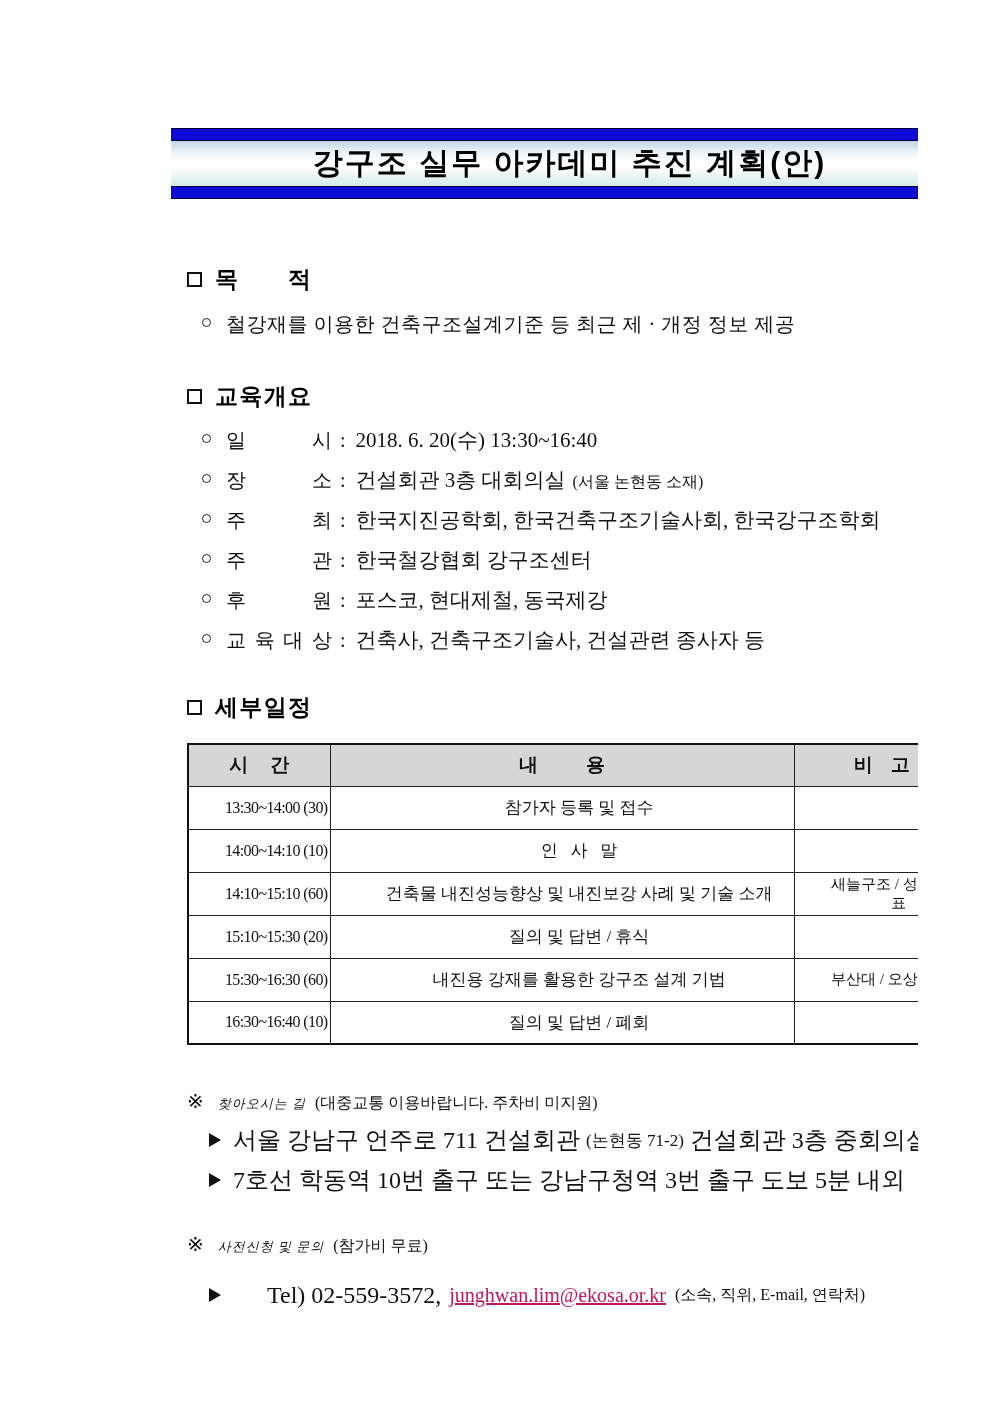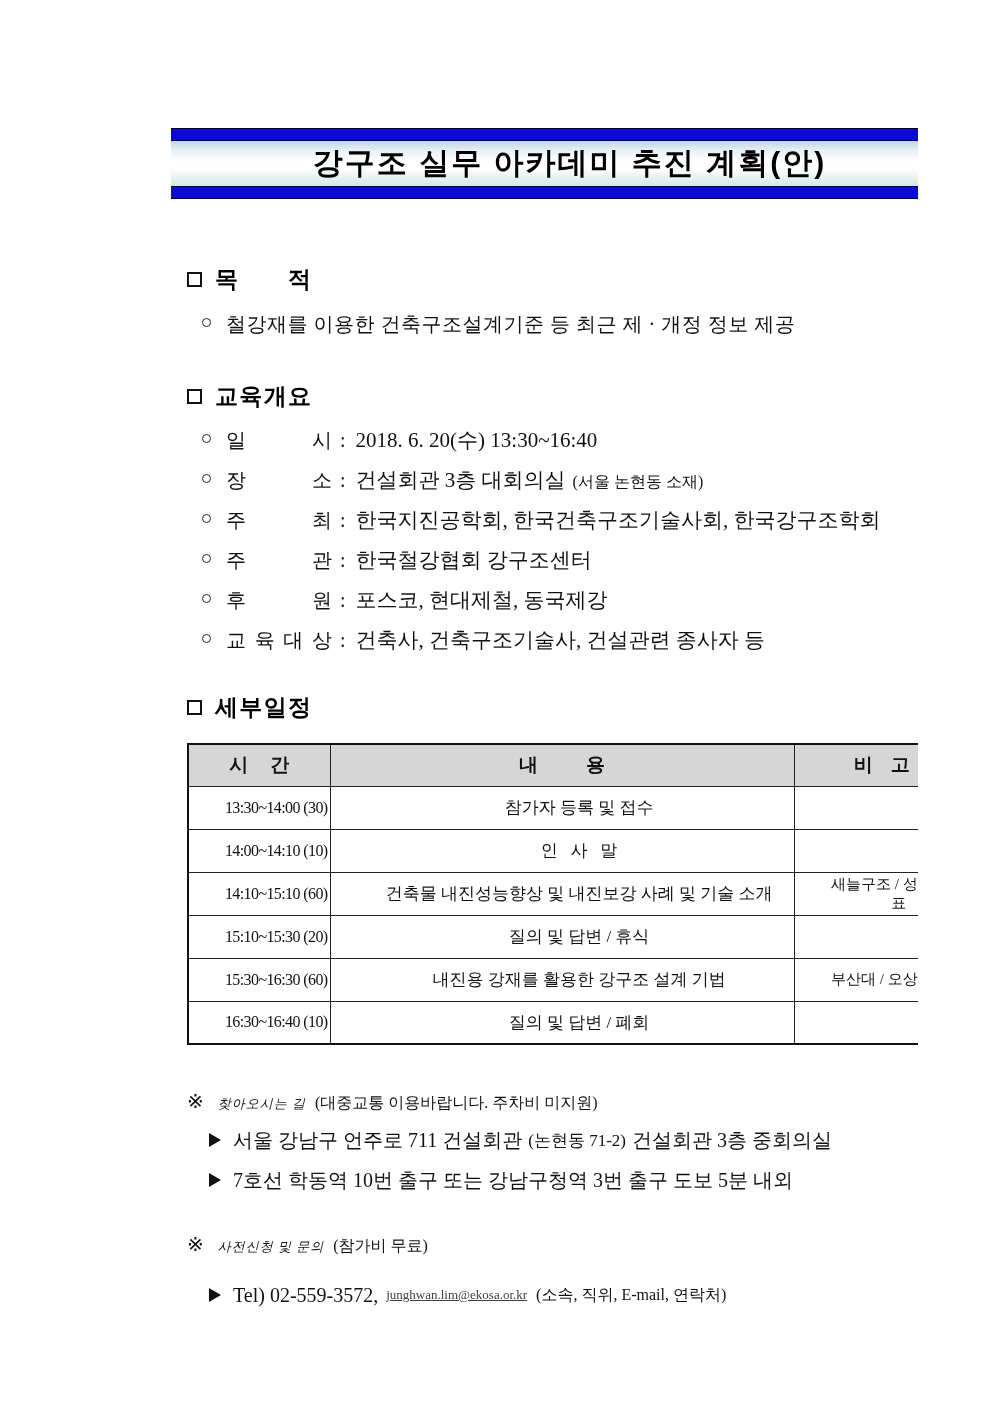--- a/index.html
+++ b/index.html
@@ -86,25 +86,25 @@
   .ref-mark { font-size:20px; margin-right:14px; font-family:"DejaVu Sans",sans-serif; }
   .note-title { font-size:13px; letter-spacing:1px;font-style:italic; }
   .note-paren { font-size:16px; margin-left:9px; }
   .arrow-line { display:flex; align-items:center; height:40px; padding-left:22px; }
   .arrow-line.first { margin-top:6px; }
   .tri-icon {
     width:0; height:0; border-left:12px solid #111;
     border-top:7px solid transparent; border-bottom:7px solid transparent;
     margin-right:12px; flex:0 0 auto;
   }
-  .arrow-text { font-size:20px;text-align:center; }
+  .arrow-text { font-size:24px;text-align:center; }
   .arrow-note { font-size:17px; margin:0 6px; }
   .contact-line { display:flex; align-items:center; margin-top:18px; padding-left:22px; height:40px; }
-  .tel-text { font-size:20px; margin-right:8px; }
-  .email-link { font-size:13px; color:#404040; text-decoration:underline; }
+  .tel-text { font-size:24px; margin-right:8px;margin-left:34px; }
+  .email-link { font-size:20px; color:#be185d; text-decoration:underline; }
   .email-note { font-size:16px; margin-left:9px; }
 </style>
 </head>
 <body>
 
 <div class="page">
 
   <div class="banner">
     <div class="banner-bar"></div>
     <div class="banner-body">

